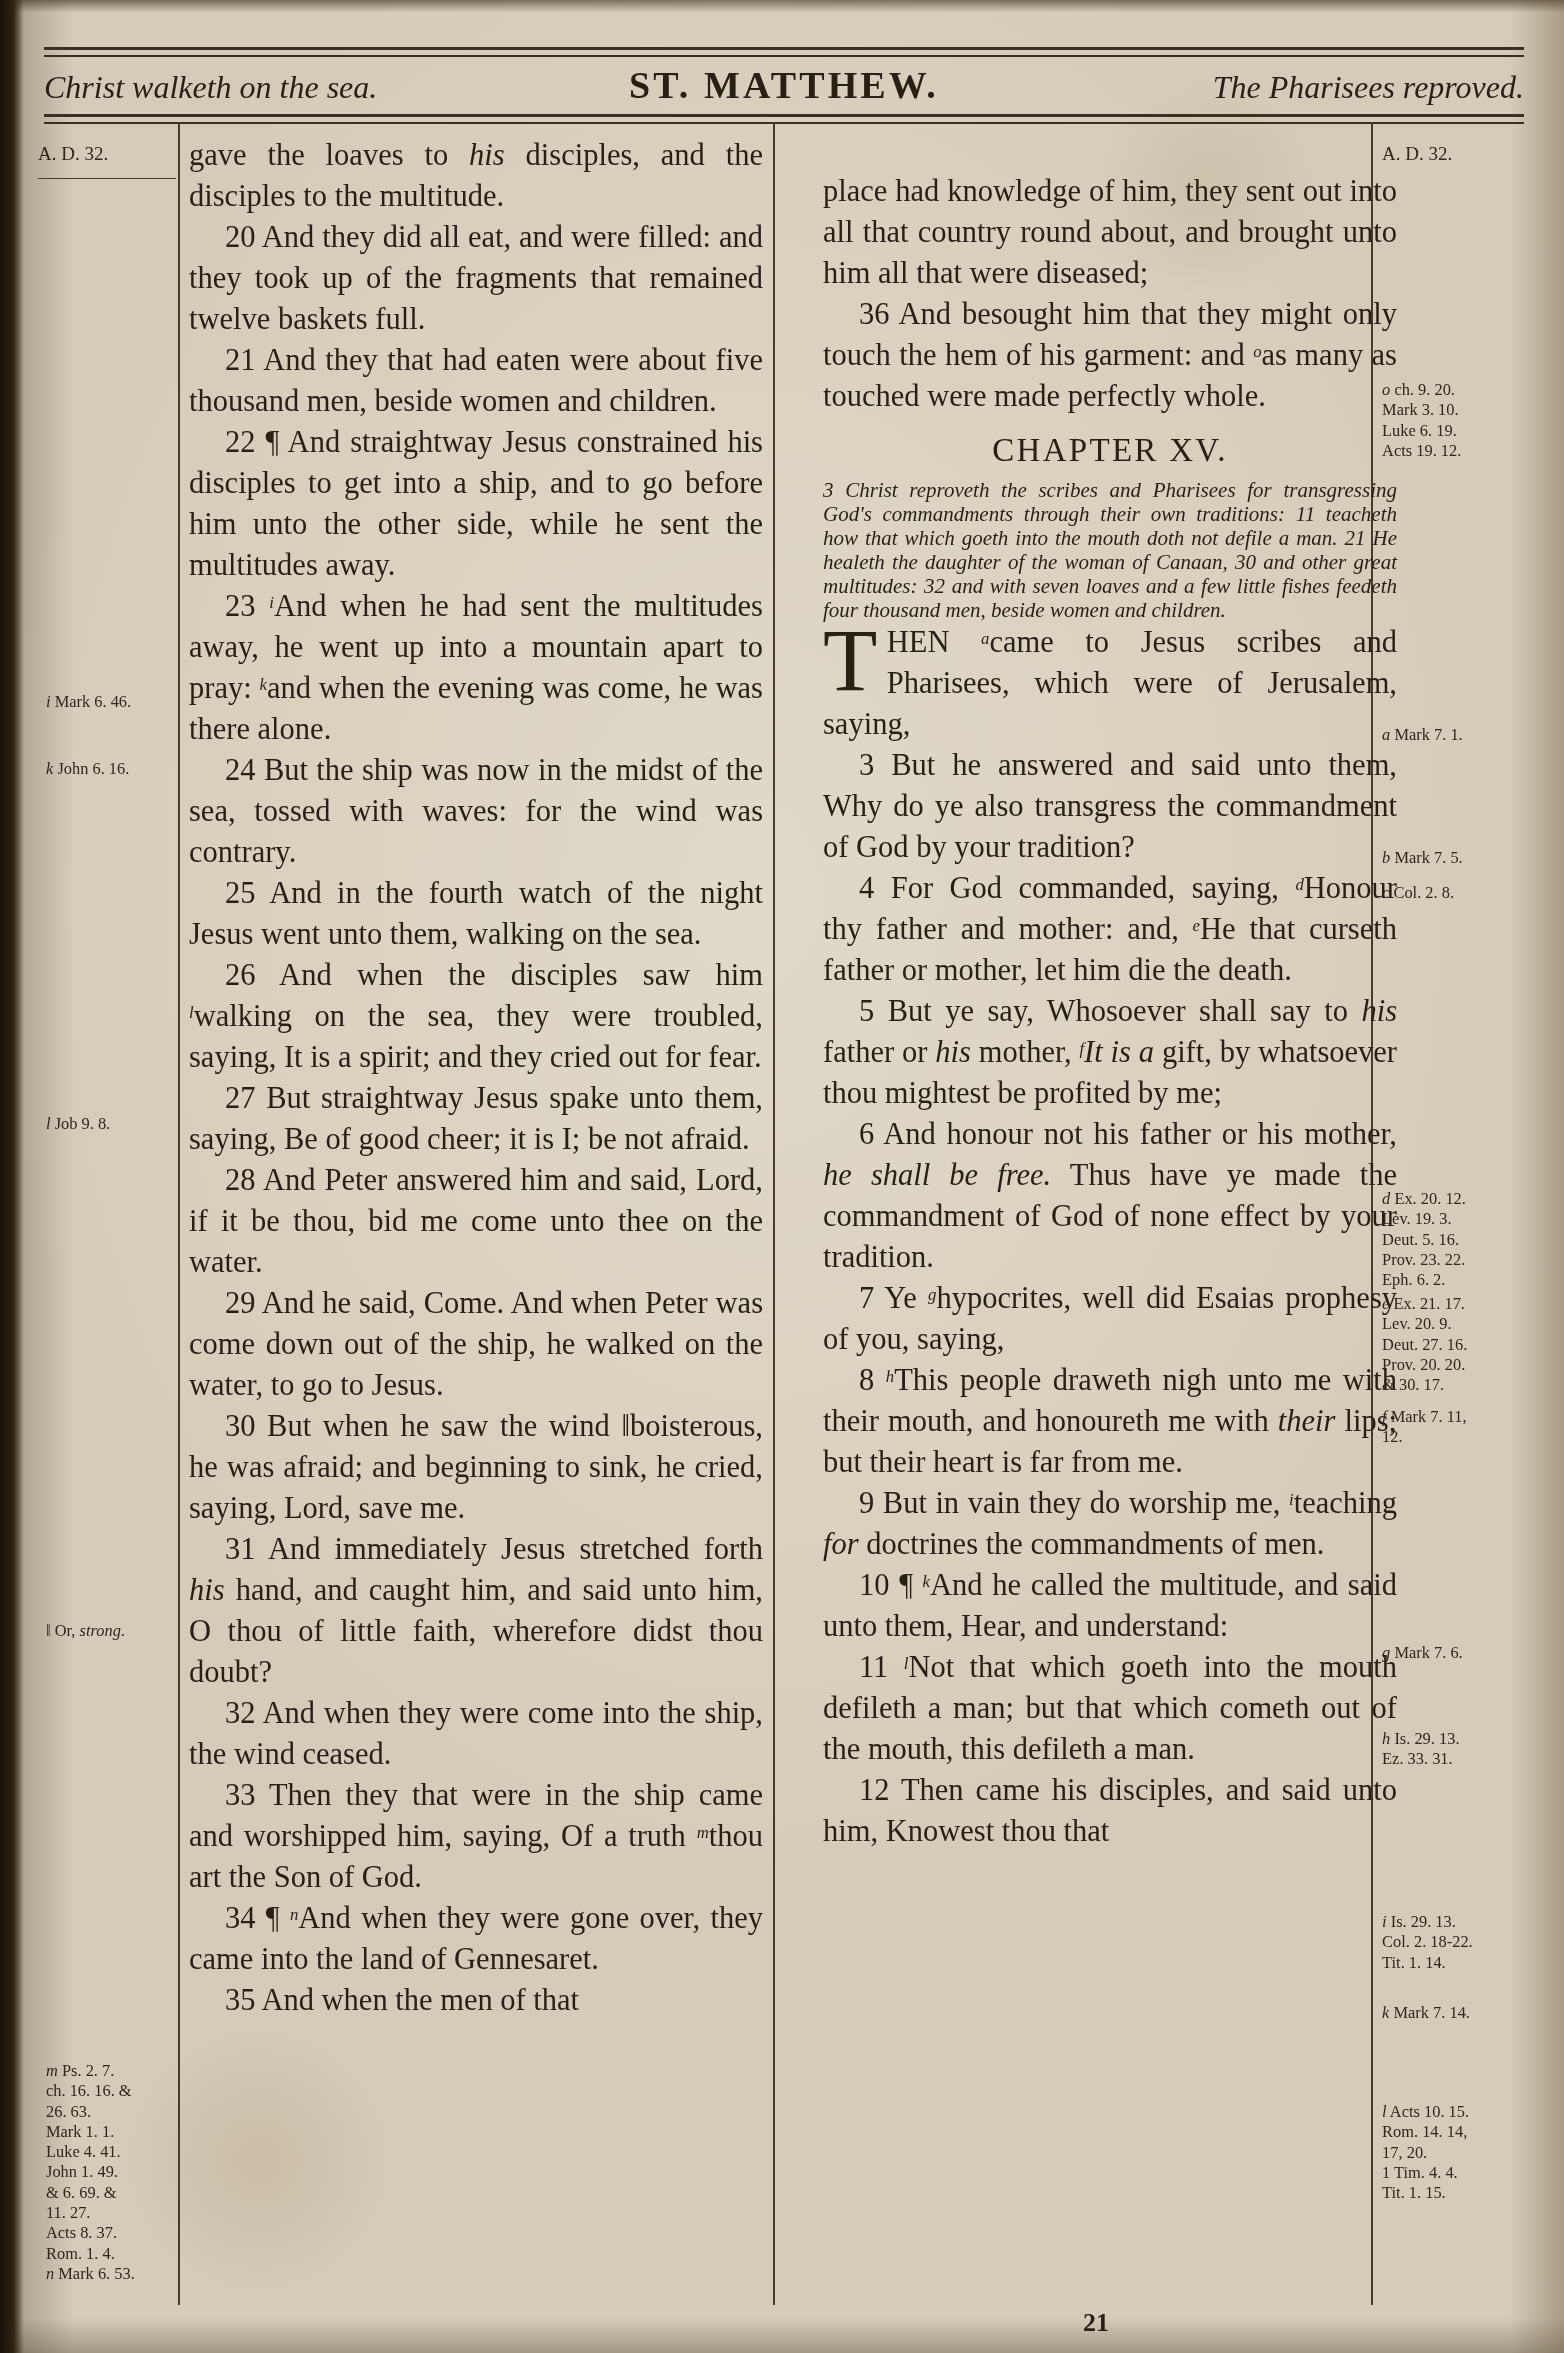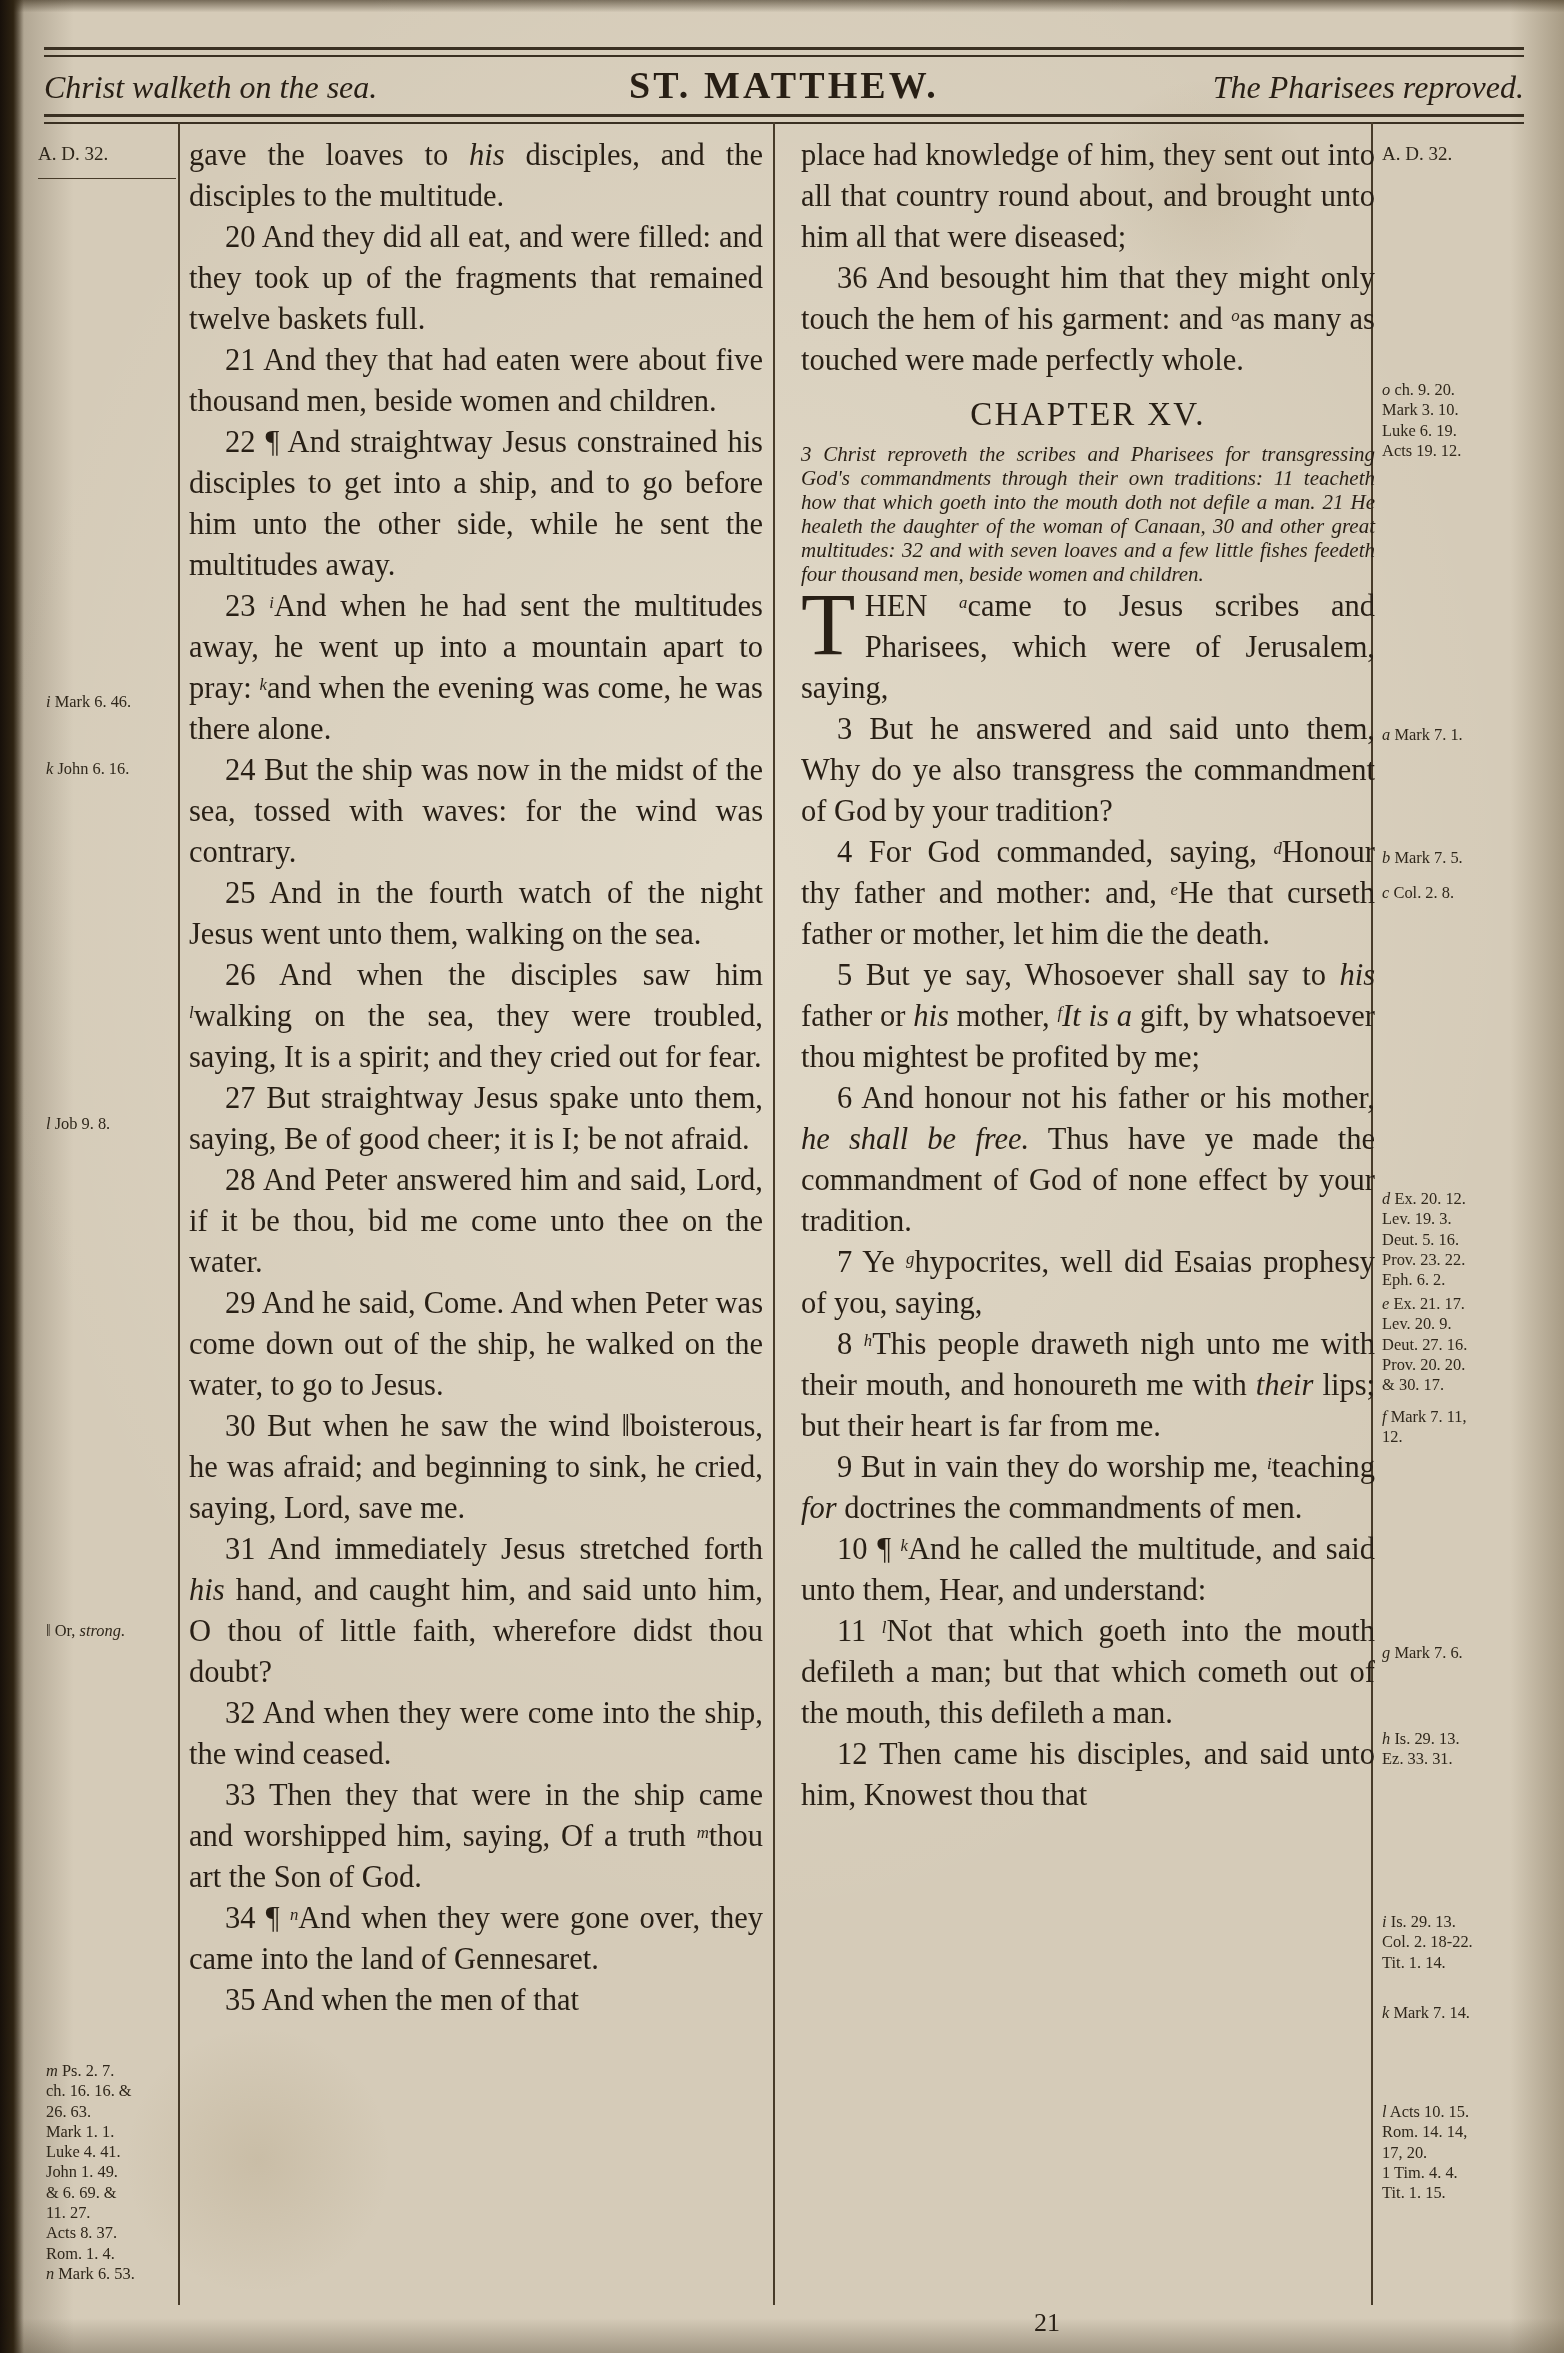--- a/index.html
+++ b/index.html
@@ -26,35 +26,35 @@
   #header{position:absolute;left:44px;top:63px;width:1480px;display:flex;align-items:baseline;}
   .runhead{font-style:italic;font-size:32px;flex:1;white-space:nowrap;}
   #book-title{font-size:38px;font-weight:bold;letter-spacing:3.1px;text-align:center;flex:1.15;white-space:nowrap;}
   #runhead-right{text-align:right;}
   .textcol{position:absolute;top:135px;font-size:30.5px;line-height:41px;text-align:justify;}
   .textcol p{margin:0;text-indent:36px;}
   .textcol p.noindent{text-indent:0;}
   .textcol em{font-style:italic;}
   sup.ref{font-size:0.55em;font-style:italic;line-height:0;vertical-align:0.45em;}
   #col-left{left:189px;width:574px;}
-  #col-right{left:801px;width:574px;}
+  #col-right{left:823px;width:574px;margin-top:36px;}
   .chapter-heading{font-size:33px;letter-spacing:2.3px;text-align:center;margin:12.5px 0 7.8px;font-weight:normal;text-indent:0;}
   .chapter-summary{font-style:italic;font-size:21px;line-height:24px;margin:0 0 7.8px;text-indent:0;text-align:justify;}
   .chapter-open{margin-top:3.1px;}
   .dropcap{float:left;font-size:89px;line-height:67px;margin:4.7px 9.4px 0 0;}
   .margincol{position:absolute;top:0;height:2292px;font-size:16.4px;line-height:20.3px;color:#2f271b;}
   .margincol em{font-style:italic;}
   #margin-left{left:38px;width:139px;}
   #margin-right{left:1379px;width:156px;}
   .anno{position:absolute;top:144px;left:0;font-size:19px;}
   #margin-left .anno{width:138px;padding-bottom:14px;border-bottom:1.6px solid #473b29;}
   #margin-right .anno{left:3.1px;}
   .note{position:absolute;left:8px;width:100%;}
   #margin-right .note{left:3.1px;}
-  #folio{position:absolute;left:1034px;top:2308px;width:75px;text-align:left;font-size:26px;}
+  #folio{position:absolute;left:1034px;top:2308px;width:75px;text-align:right;font-size:26px;font-weight:bold;}
 </style>
 </head>
 <body>
 
 <div id="page">
   <div id="binding"></div>
 
   <div class="hrule" style="top:47px;height:3.1px"></div>
   <div class="hrule" style="top:55px;height:1.6px"></div>
 

